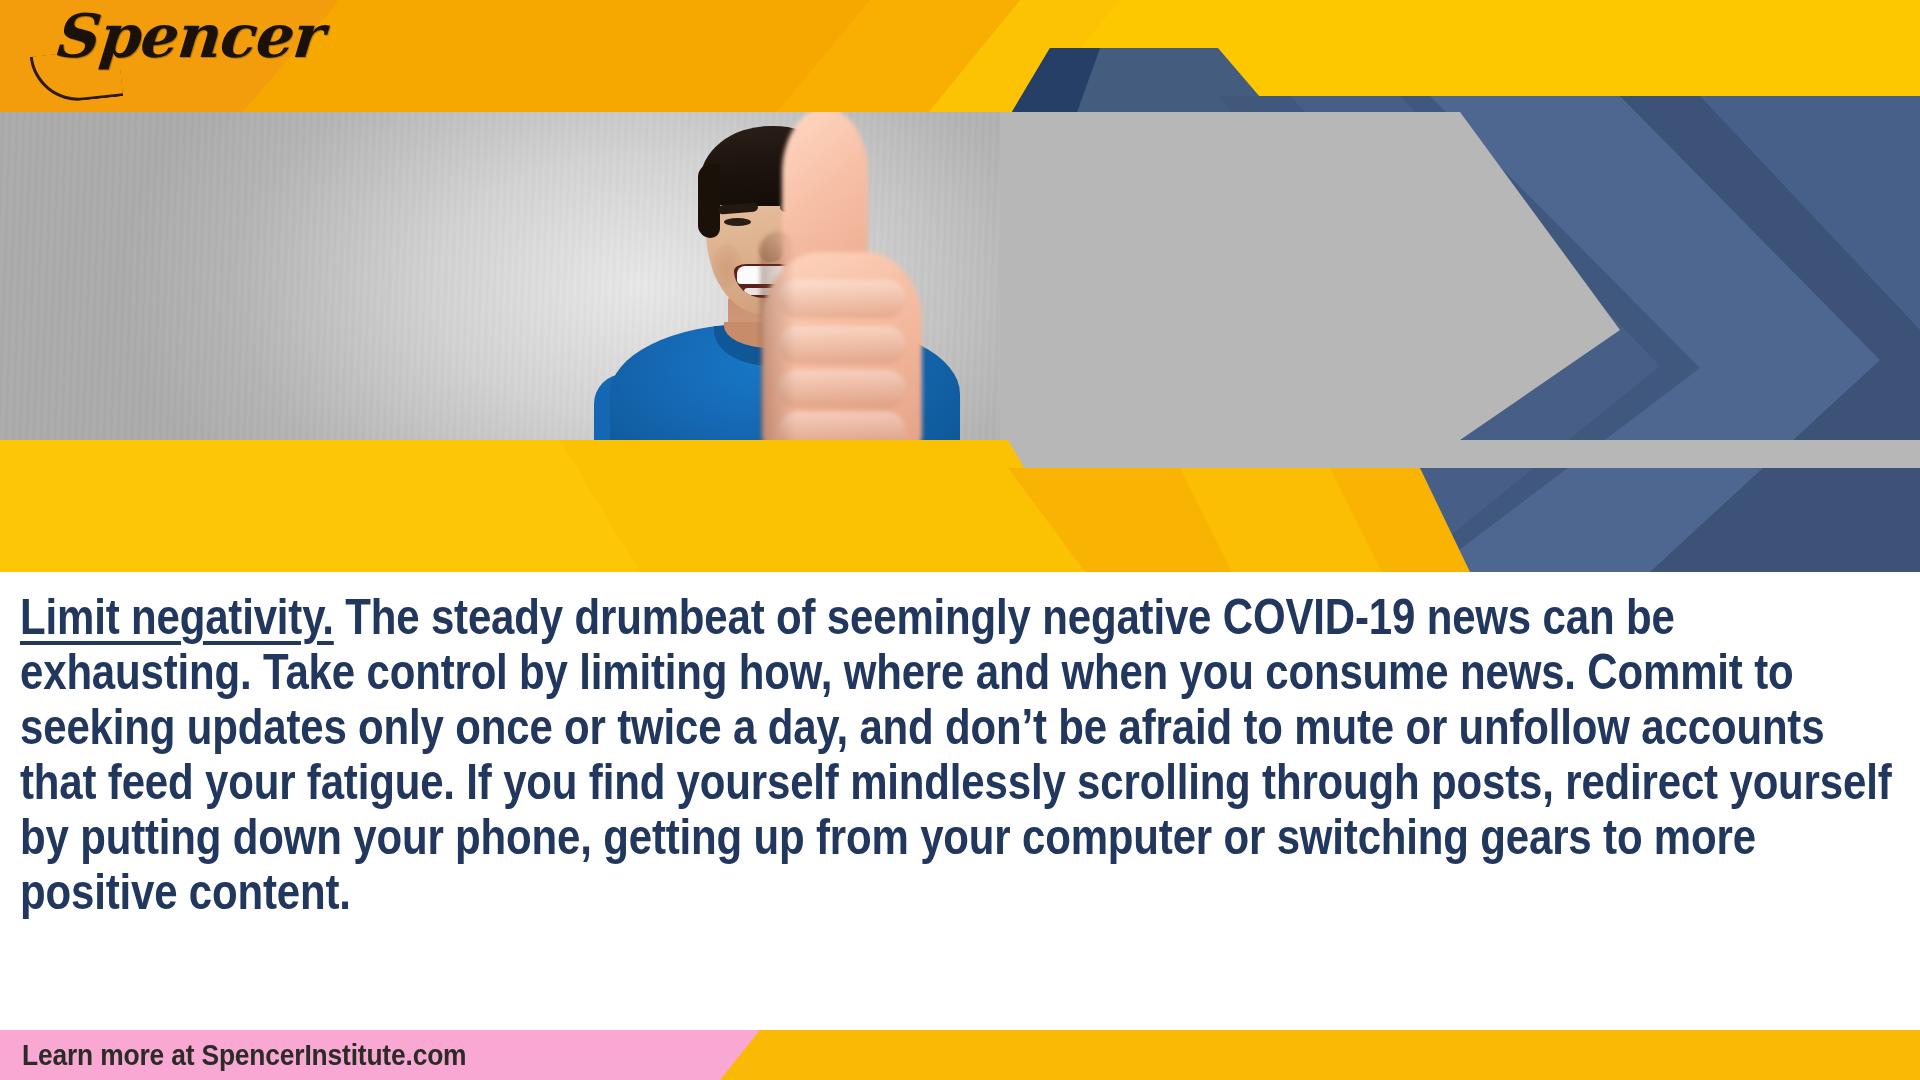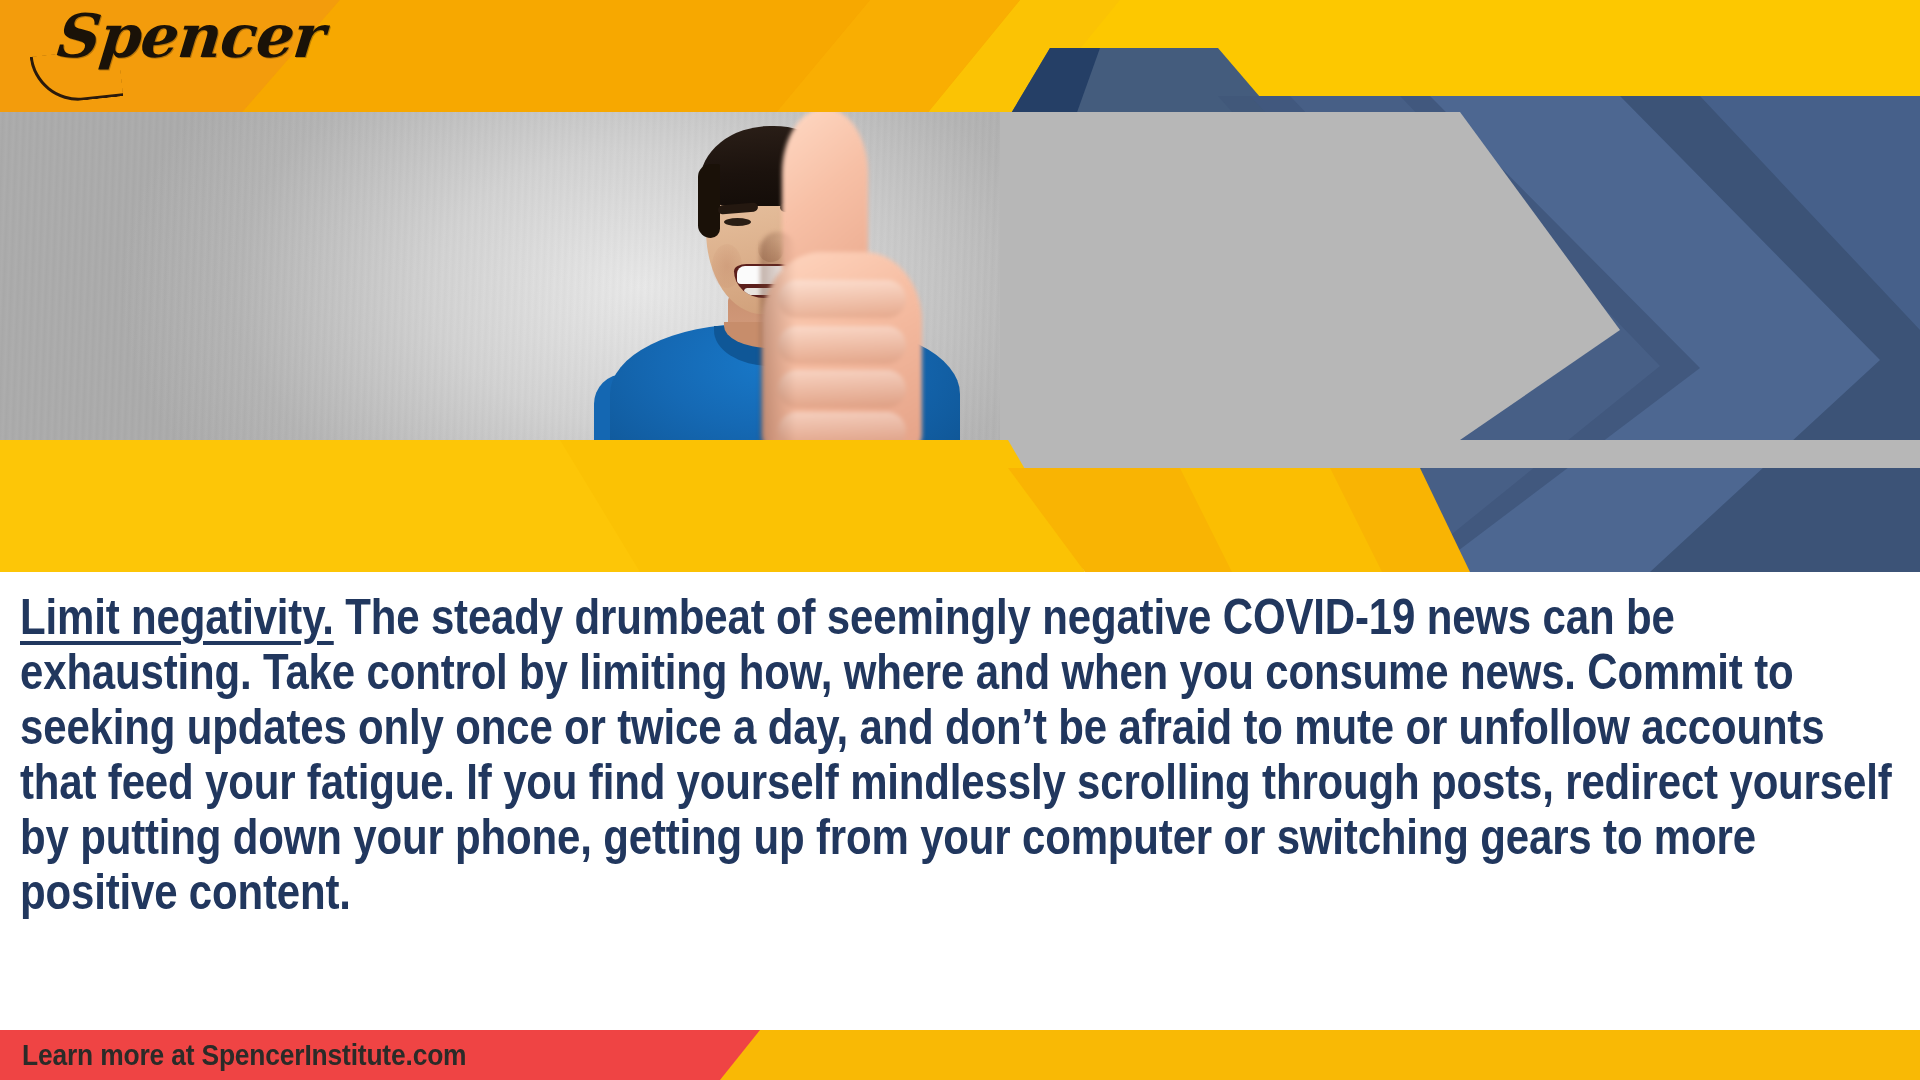--- a/index.html
+++ b/index.html
@@ -386,21 +386,21 @@
     text-decoration-thickness: 4px;
     text-underline-offset: 7px;
   }
 
   
   .footer {
     position: absolute;
     left: 0; top: 1030px;
     width: 1920px;
     height: 50px;
-    background: #ef4444;
+    background: #f9a8d4;
     overflow: hidden;
   }
   .footer-shade {
     position: absolute; left: 0; top: 0; width: 1920px; height: 50px;
     background: #F9B905;
     clip-path: polygon(760px 0, 1920px 0, 1920px 50px, 720px 50px);
   }
   .footer-text {
     position: absolute;
     left: 22px;

